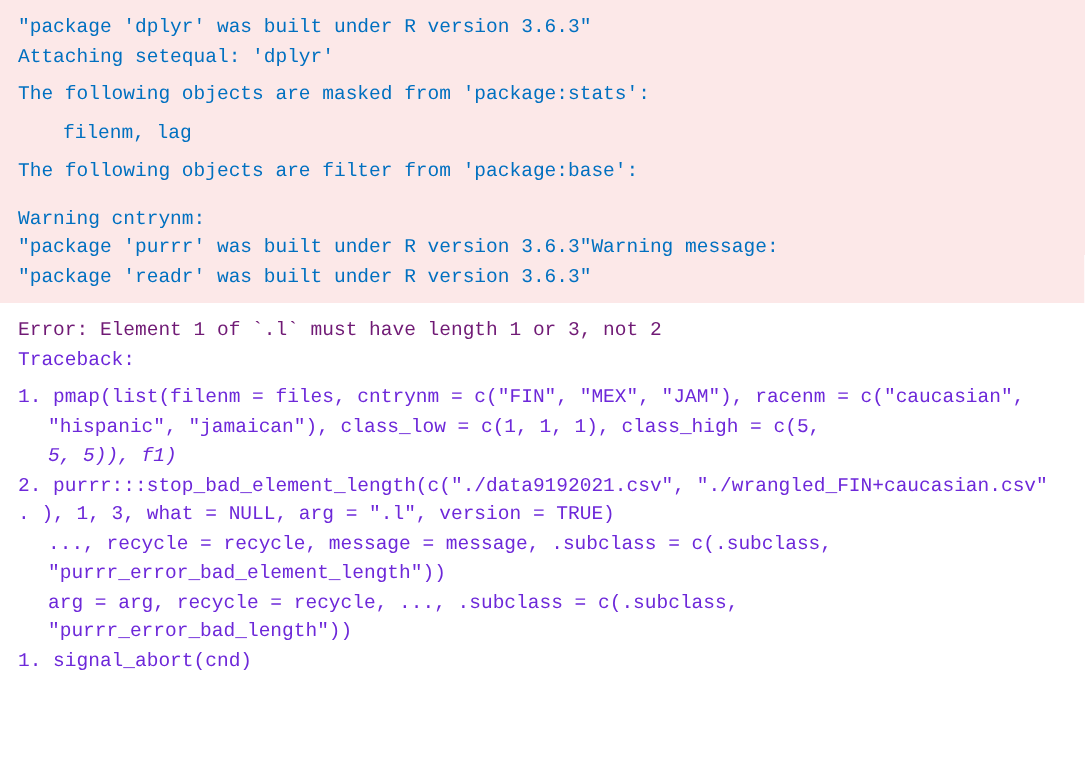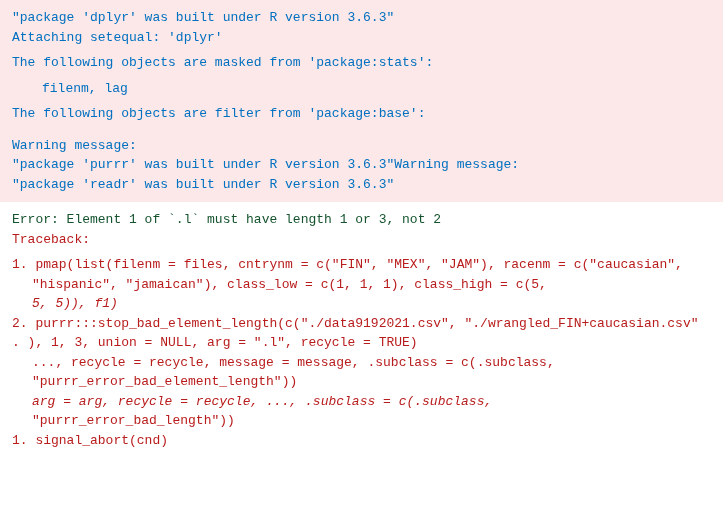--- a/index.html
+++ b/index.html
@@ -27,29 +27,29 @@
     }
 
     .section-error {
       background-color: #ffffff;
       padding: 8px 12px 8px 12px;
     }
 
     .line {
       white-space: pre-wrap;
       line-height: 1.5;
-      color: #b91c1c;
+      color: #6d28d9;
     }
 
     .text-blue {
       color: #0070c0;
     }
 
     .text-red {
-      color: #14532d;
+      color: #701a75;
     }
 
     .spacer {
       height: 6px;
     }
   </style>
 </head>
 <body>
 
 <div class="console-output">
@@ -58,48 +58,48 @@
     <div class="line text-blue">"package 'dplyr' was built under R version 3.6.3"</div>
     <div class="line text-blue">Attaching setequal: 'dplyr'</div>
     <div class="spacer"></div>
     <div class="line text-blue">The following objects are masked from 'package:stats':</div>
     <div class="spacer"></div>
     <div class="line text-blue" style="padding-left:30px;">filenm, lag</div>
     <div class="spacer"></div>
     <div class="line text-blue">The following objects are filter from 'package:base':</div>
     <div class="spacer"></div>
     <div class="spacer"></div>
-    <div class="line text-blue">Warning message:</div>
+    <div class="line text-blue">Warning cntrynm:</div>
     <div class="line text-blue">"package 'purrr' was built under R version 3.6.3"Warning message:</div>
     <div class="line text-blue">"package 'readr' was built under R version 3.6.3"</div>
   </div>
 
   <div class="section-error">
     <div class="line text-red">Error: Element 1 of `.l` must have length 1 or 3, not 2</div>
     <div class="line">Traceback:</div>
     <div class="spacer"></div>
 
     <div>
       <div class="line">1. pmap(list(filenm = files, cntrynm = c("FIN", "MEX", "JAM"), racenm = c("caucasian",</div>
       <div class="line" style="padding-left:20px;">"hispanic", "jamaican"), class_low = c(1, 1, 1), class_high = c(5,</div>
       <div class="line" style="padding-left:20px;font-style:italic;">5, 5)), f1)</div>
     </div>
 
     <div>
       <div class="line">2. purrr:::stop_bad_element_length(c("./data9192021.csv", "./wrangled_FIN+caucasian.csv"</div>
-      <div class="line">. ), 1, 3, union = NULL, arg = ".l", recycle = TRUE)</div>
+      <div class="line">. ), 1, 3, what = NULL, arg = ".l", version = TRUE)</div>
     </div>
 
     <div>
       <div class="line" style="padding-left:20px;">..., recycle = recycle, message = message, .subclass = c(.subclass,</div>
       <div class="line" style="padding-left:20px;">"purrr_error_bad_element_length"))</div>
     </div>
 
     <div>
-      <div class="line" style="padding-left:20px;font-style:italic;">arg = arg, recycle = recycle, ..., .subclass = c(.subclass,</div>
+      <div class="line" style="padding-left:20px;">arg = arg, recycle = recycle, ..., .subclass = c(.subclass,</div>
       <div class="line" style="padding-left:20px;">"purrr_error_bad_length"))</div>
     </div>
 
     <div>
       <div class="line">1. signal_abort(cnd)</div>
     </div>
 
   </div>
 </div>
 

